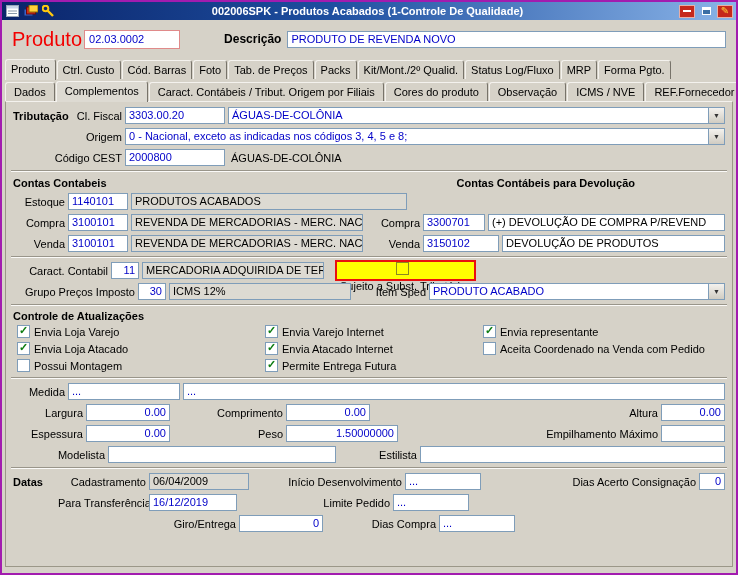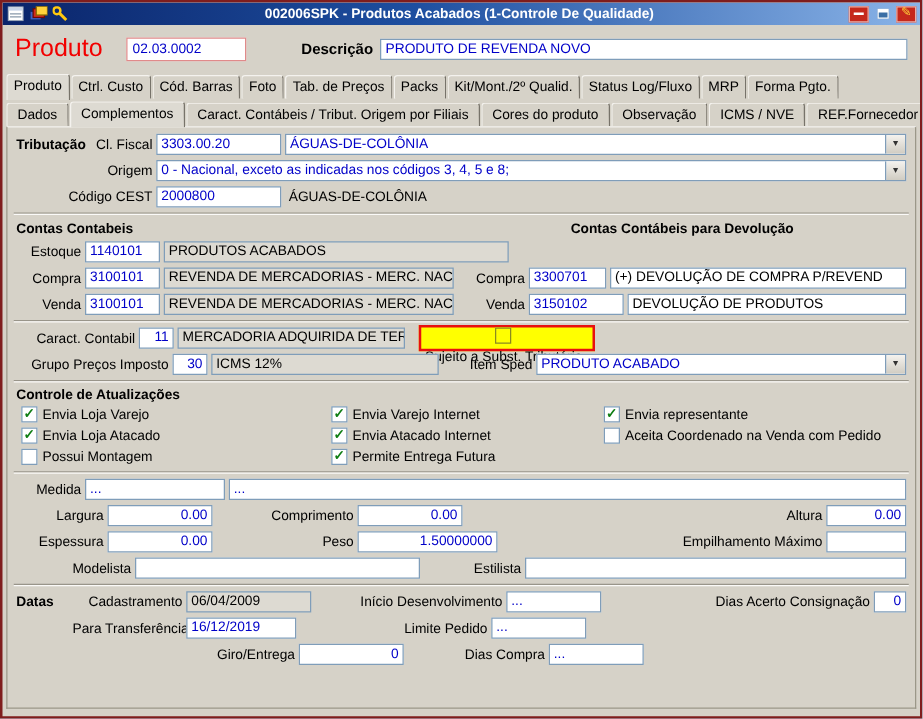--- a/index.html
+++ b/index.html
@@ -1,38 +1,38 @@
 <!DOCTYPE html>
 <html><head>
 <meta charset="utf-8">
 <style>
   html,body{margin:0;padding:0;background:#fff;}
   *{box-sizing:border-box;}
   .window{
     width:738px;height:575px;background:#D6D2C8;
-    border:2px solid #7f1d1d;outline:1px solid #5A74A8;
+    border:2px solid #a21caf;outline:1px solid #5A74A8;
     display:flex;flex-direction:column;
     font-family:"Liberation Sans",sans-serif;font-size:11px;color:#000;
     position:relative;overflow:hidden;
   }
   
   .titlebar{height:18px;flex:0 0 18px;display:flex;align-items:center;padding:0 3px;gap:3px;
     background:linear-gradient(90deg,#0A246A 0%,#1E4FA0 45%,#8AB4E8 100%);}
   .tb-title{flex:1;text-align:center;color:#fff;font-weight:bold;font-size:11px;white-space:nowrap;overflow:hidden;}
   .tbicon{width:15px;height:13px;display:inline-flex;align-items:center;justify-content:center;}
   .tbbtn{width:16px;height:13px;display:inline-flex;align-items:center;justify-content:center;cursor:default;}
   .tbbtn.red{background:#C5281C;border:1px solid #E8AFA8;color:#fff;}
   .minbar{width:8px;height:2px;background:#fff;}
   .maxbox{width:9px;height:8px;border:1px solid #fff;border-top-width:3px;background:#3A6EA5;}
   .pencil{color:#FFD23B;font-size:10px;line-height:10px;}
   
   .header{flex:0 0 36px;display:flex;align-items:center;padding:4px 10px 2px;}
   .produto-label{color:#F20000;font-size:20px;letter-spacing:0;white-space:nowrap;}
   .produto-code{width:96px;height:19px;border:1px solid #E08A8A;background:#fff;color:#0000C8;
-    padding:1px 4px;margin-left:19px;line-height:15px;}
+    padding:1px 4px;margin-left:2px;line-height:15px;}
   .desc-label{font-weight:bold;font-size:12px;margin:0 6px 0 44px;white-space:nowrap;}
   .desc-input{flex:1;height:18px;}
   
   .tabrow{display:flex;align-items:flex-end;padding:0 3px;white-space:nowrap;}
   .tabs1{margin-top:3px;}
   .tabs2{margin-top:2px;}
   .tab{padding:3px 5px;margin-right:1px;background:#D6D2C8;
     border:1px solid;border-color:#F4F2EE #77736A #9B9788 #F4F2EE;
     border-bottom:none;border-radius:3px 3px 0 0;cursor:default;}
   .tabs2 .tab{padding:3px 8px;}

